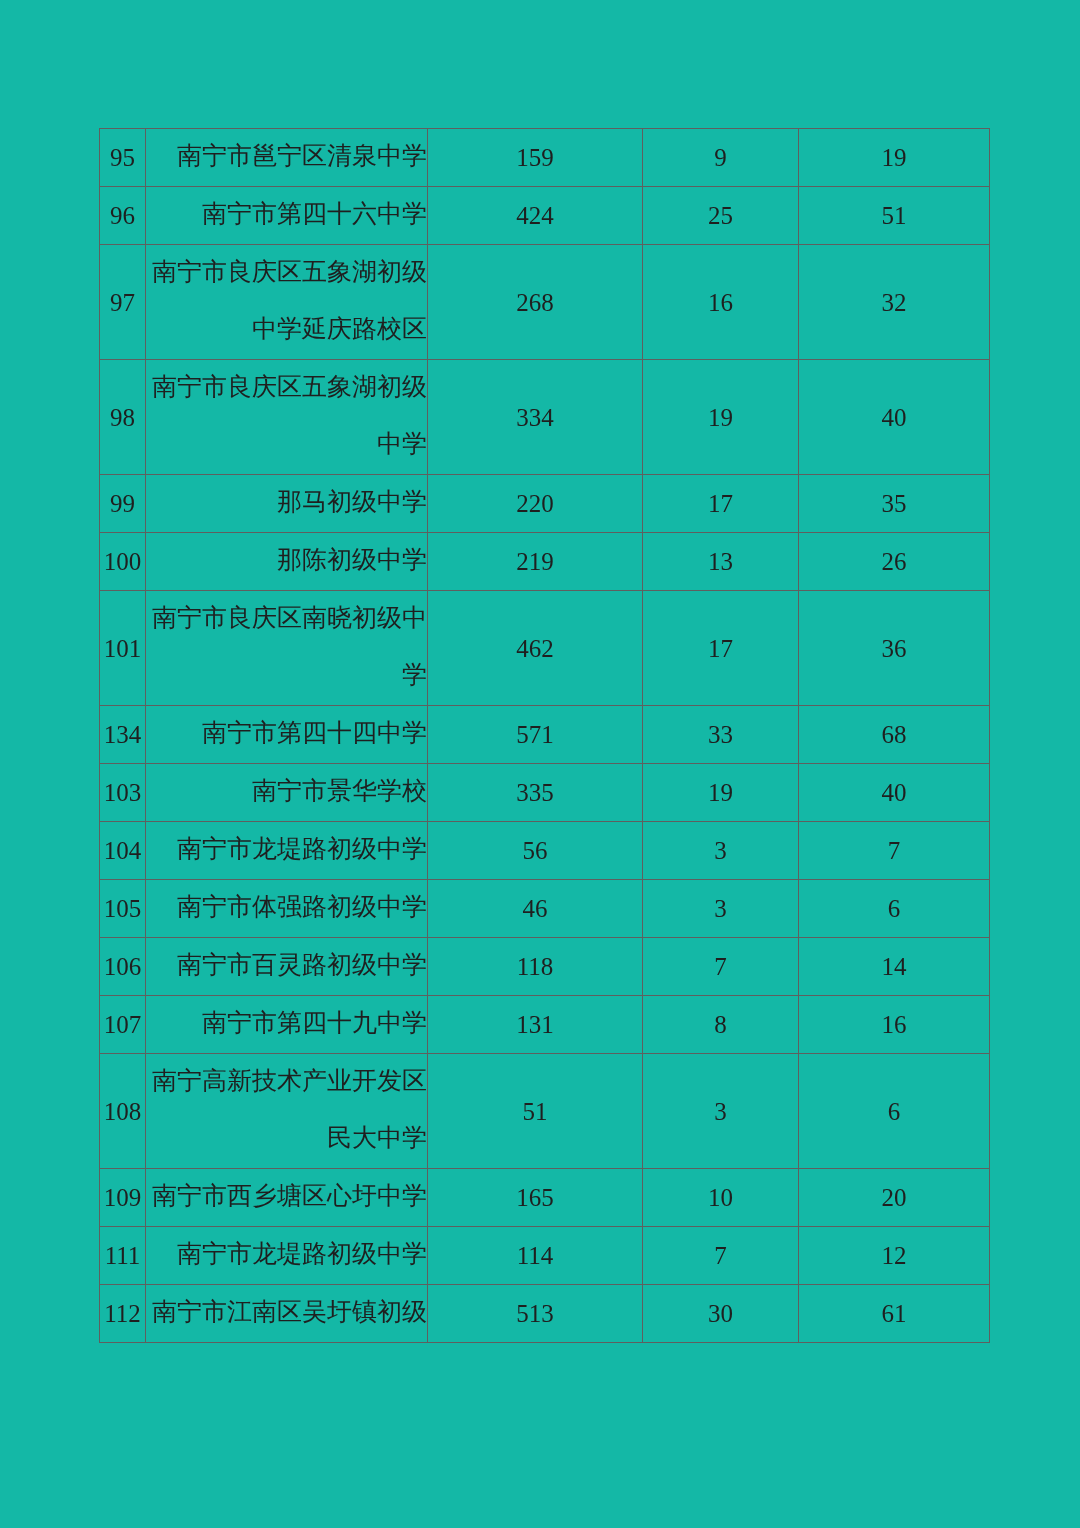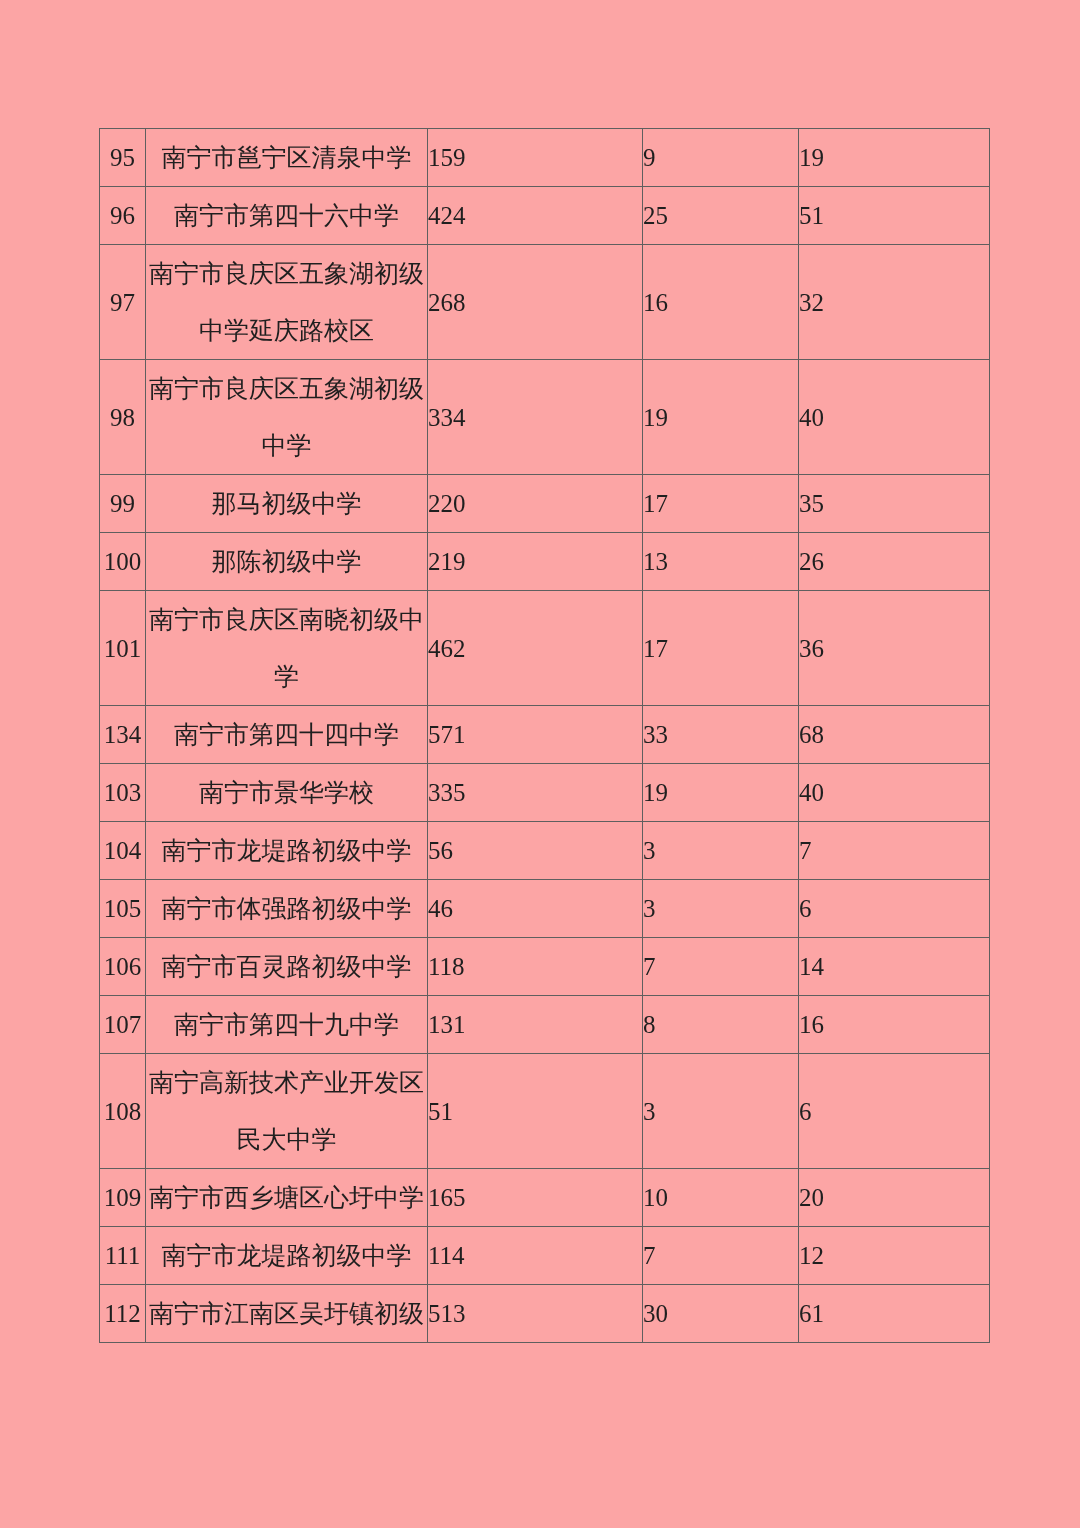--- a/index.html
+++ b/index.html
@@ -5,21 +5,21 @@
   html, body {
     margin: 0;
     padding: 0;
     background: #fdfdfd;
     font-family: "Liberation Serif", "DejaVu Serif", serif;
   }
   .page {
     position: relative;
     width: 1080px;
     height: 1528px;
-    background: #fca5a5;
+    background: #14b8a6;
     overflow: hidden;
   }
   table.schools {
     position: absolute;
     left: 99px;
     top: 128px;
     width: 890px;
     border-collapse: collapse;
     table-layout: fixed;
     color: #1f1f1f;
@@ -32,26 +32,27 @@
     padding: 0;
     overflow: hidden;
   }
   table.schools tr {
     height: 58px;
   }
   td.cell-no {
     text-align: center;
   }
   td.cell-name {
-    text-align: center;
+    text-align: right;
     padding-left: 4px;
     word-break: normal;
+    font-family: Liberation Mono, monospace;
   }
   td.cell-val {
-    text-align: left;
+    text-align: center;
   }
 </style>
 </head>
 <body>
 
 <div class="page">
   <table class="schools">
     <colgroup>
       <col style="width:46px">
       <col style="width:282px">

